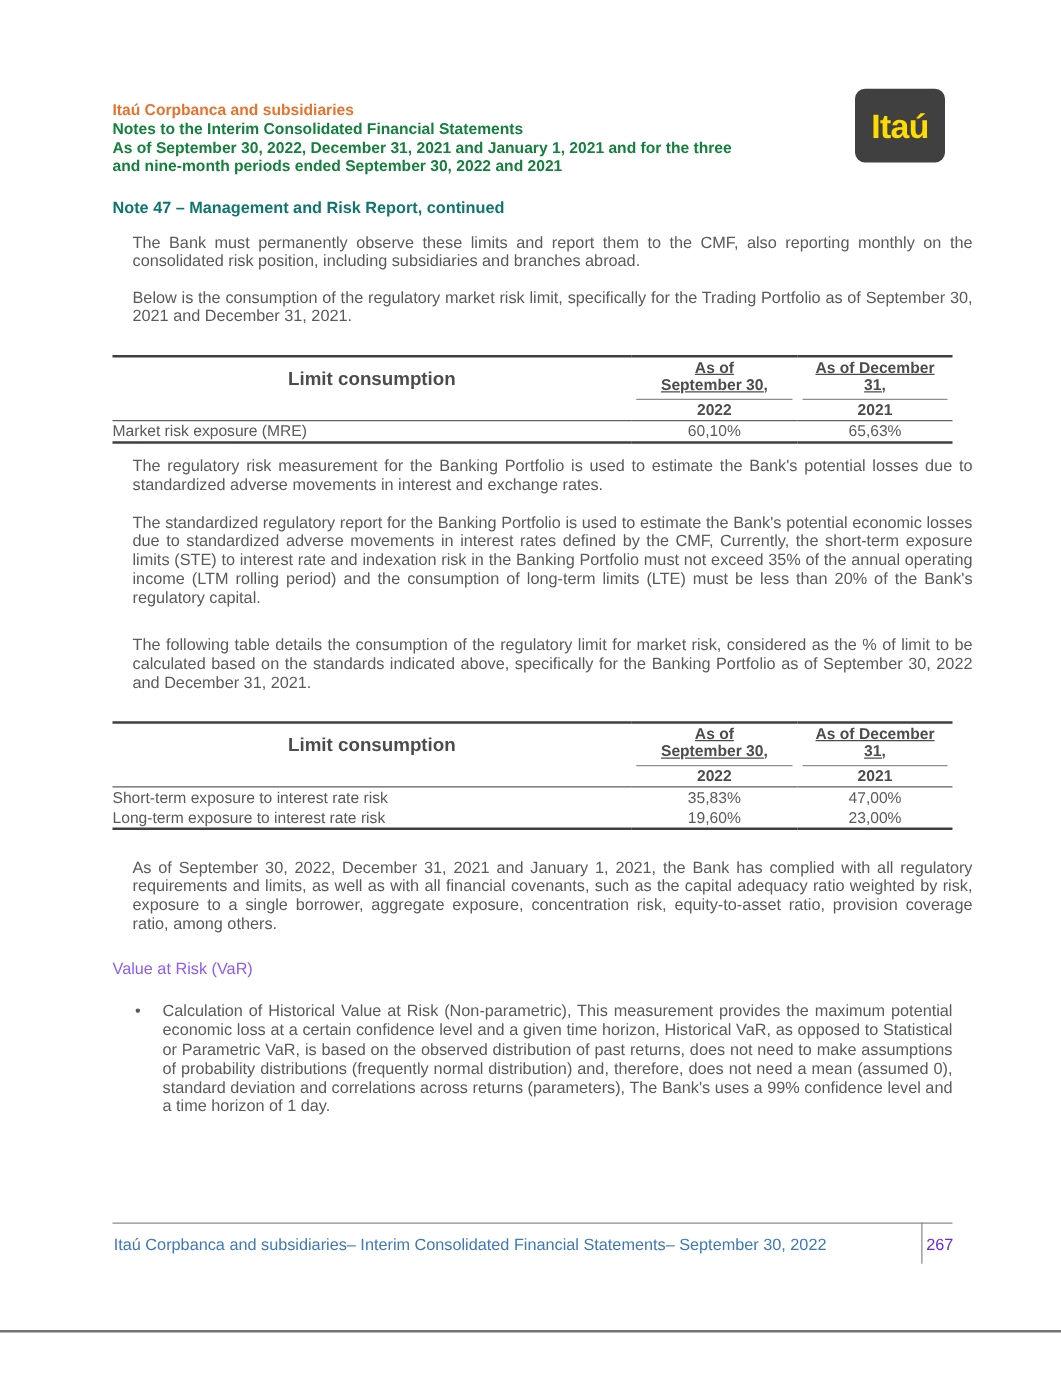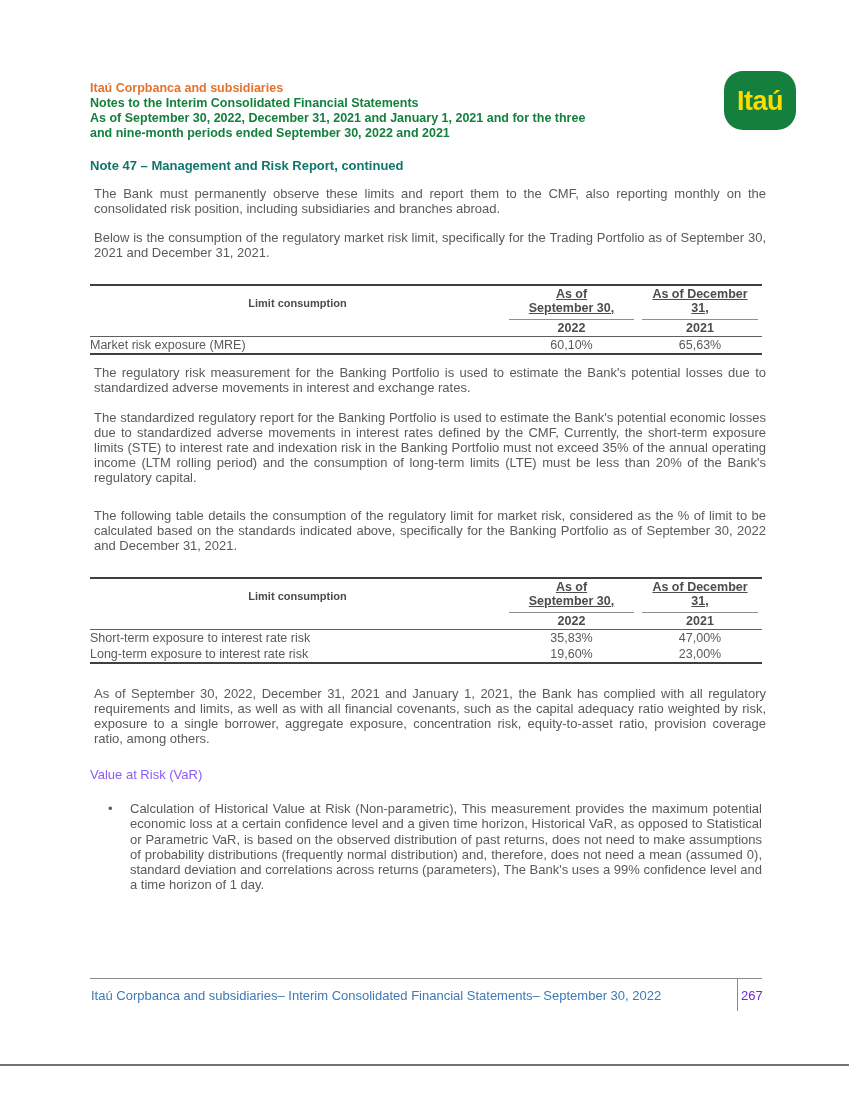--- a/index.html
+++ b/index.html
@@ -19,36 +19,36 @@
 
   
   .hdr-text {
     left: 90px; top: 59px; width: 520px;
     font-size: 12.5px; line-height: 15px; font-weight: bold;
   }
   .hdr-company { color: #e6732d; margin-top: 22px; }
   .hdr-blue { color: #15803d; }
 
   .logo {
-    left: 724px; top: 71px; width: 72px; height: 59px;
-    background: #15803d; border-radius: 19px;
+    left: 684px; top: 71px; width: 72px; height: 59px;
+    background: #404040; border-radius: 8px;
     display: flex; align-items: center; justify-content: center;
   }
   .logo-text {
     color: #ffdb00; font-size: 27px; font-weight: bold;
     letter-spacing: -0.5px; padding-top: 2px;
   }
 
   
   .note-title {
     left: 90px; top: 158px; width: 672px;
     color: #0f766e; font-size: 13px; font-weight: bold;
   }
   .para {
-    left: 94px; width: 672px;
+    left: 106px; width: 672px;
     color: #595a5c; font-size: 13px; line-height: 15px;
     text-align: justify;
   }
   .p1 { top: 186px; }
   .p2 { top: 230px; }
   .p3 { top: 365px; }
   .p4 { top: 410px; }
   .p5 { top: 508px; }
   .p6 { top: 686px; }
 
@@ -73,21 +73,21 @@
     border-collapse: collapse; table-layout: fixed;
     border-top: 2px solid #3f3f3f; border-bottom: 2px solid #3f3f3f;
     font-size: 12.5px; color: #595a5c;
   }
   .t1 { top: 284px; }
   .t2 { top: 577px; }
   .col-label { width: 415px; }
   .col-v1 { width: 133px; }
   .col-v2 { width: 124px; }
   .fin-table th { font-weight: bold; color: #4c4c4e; padding: 0; vertical-align: middle; }
-  .hdr-main { text-align: center; font-size: 11px; }
+  .hdr-main { text-align: center; font-size: 15px; }
   .as-of-cell { text-align: center; }
   .as-of-inner {
     margin: 2px 4px 0 4px; padding-bottom: 4px;
     border-bottom: 1.5px solid #8f8f8f;
     line-height: 13.5px; font-size: 12.5px; text-decoration: underline;
   }
   .years-row th { border-bottom: 1.5px solid #5f5f5f; }
   .year-cell { text-align: center; line-height: 16px; height: 16px; }
   .fin-table td { padding: 0; line-height: 16px; height: 16px; }
   .fin-table td.c-label { text-align: left; }

